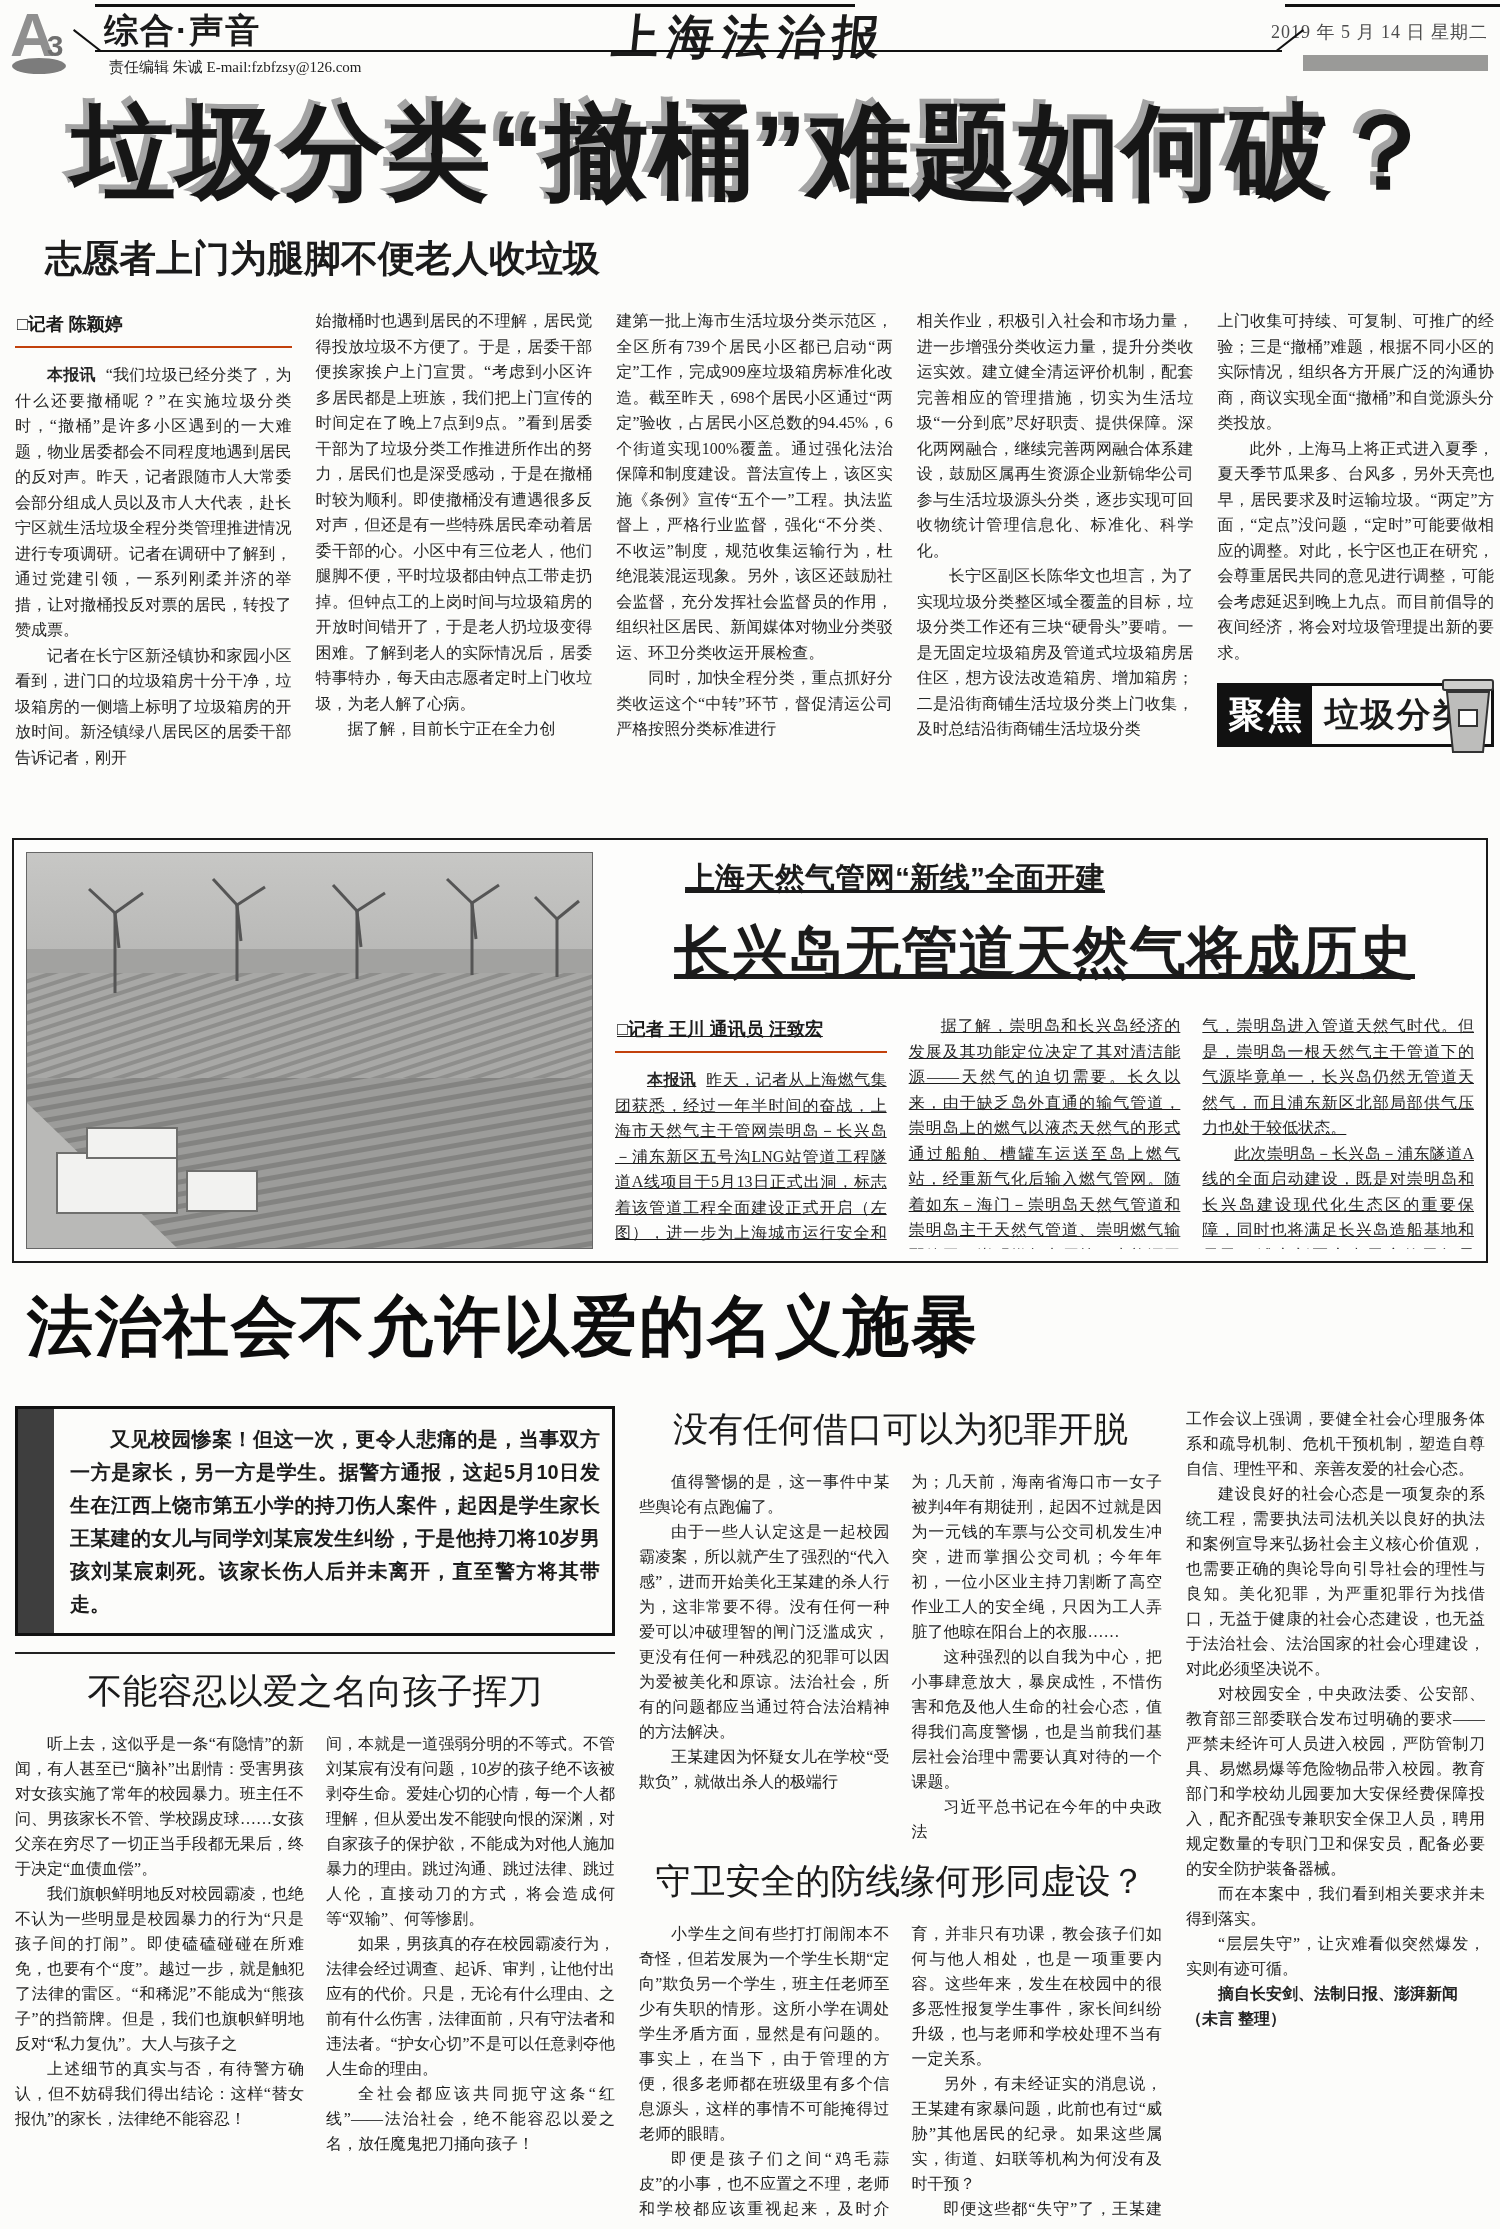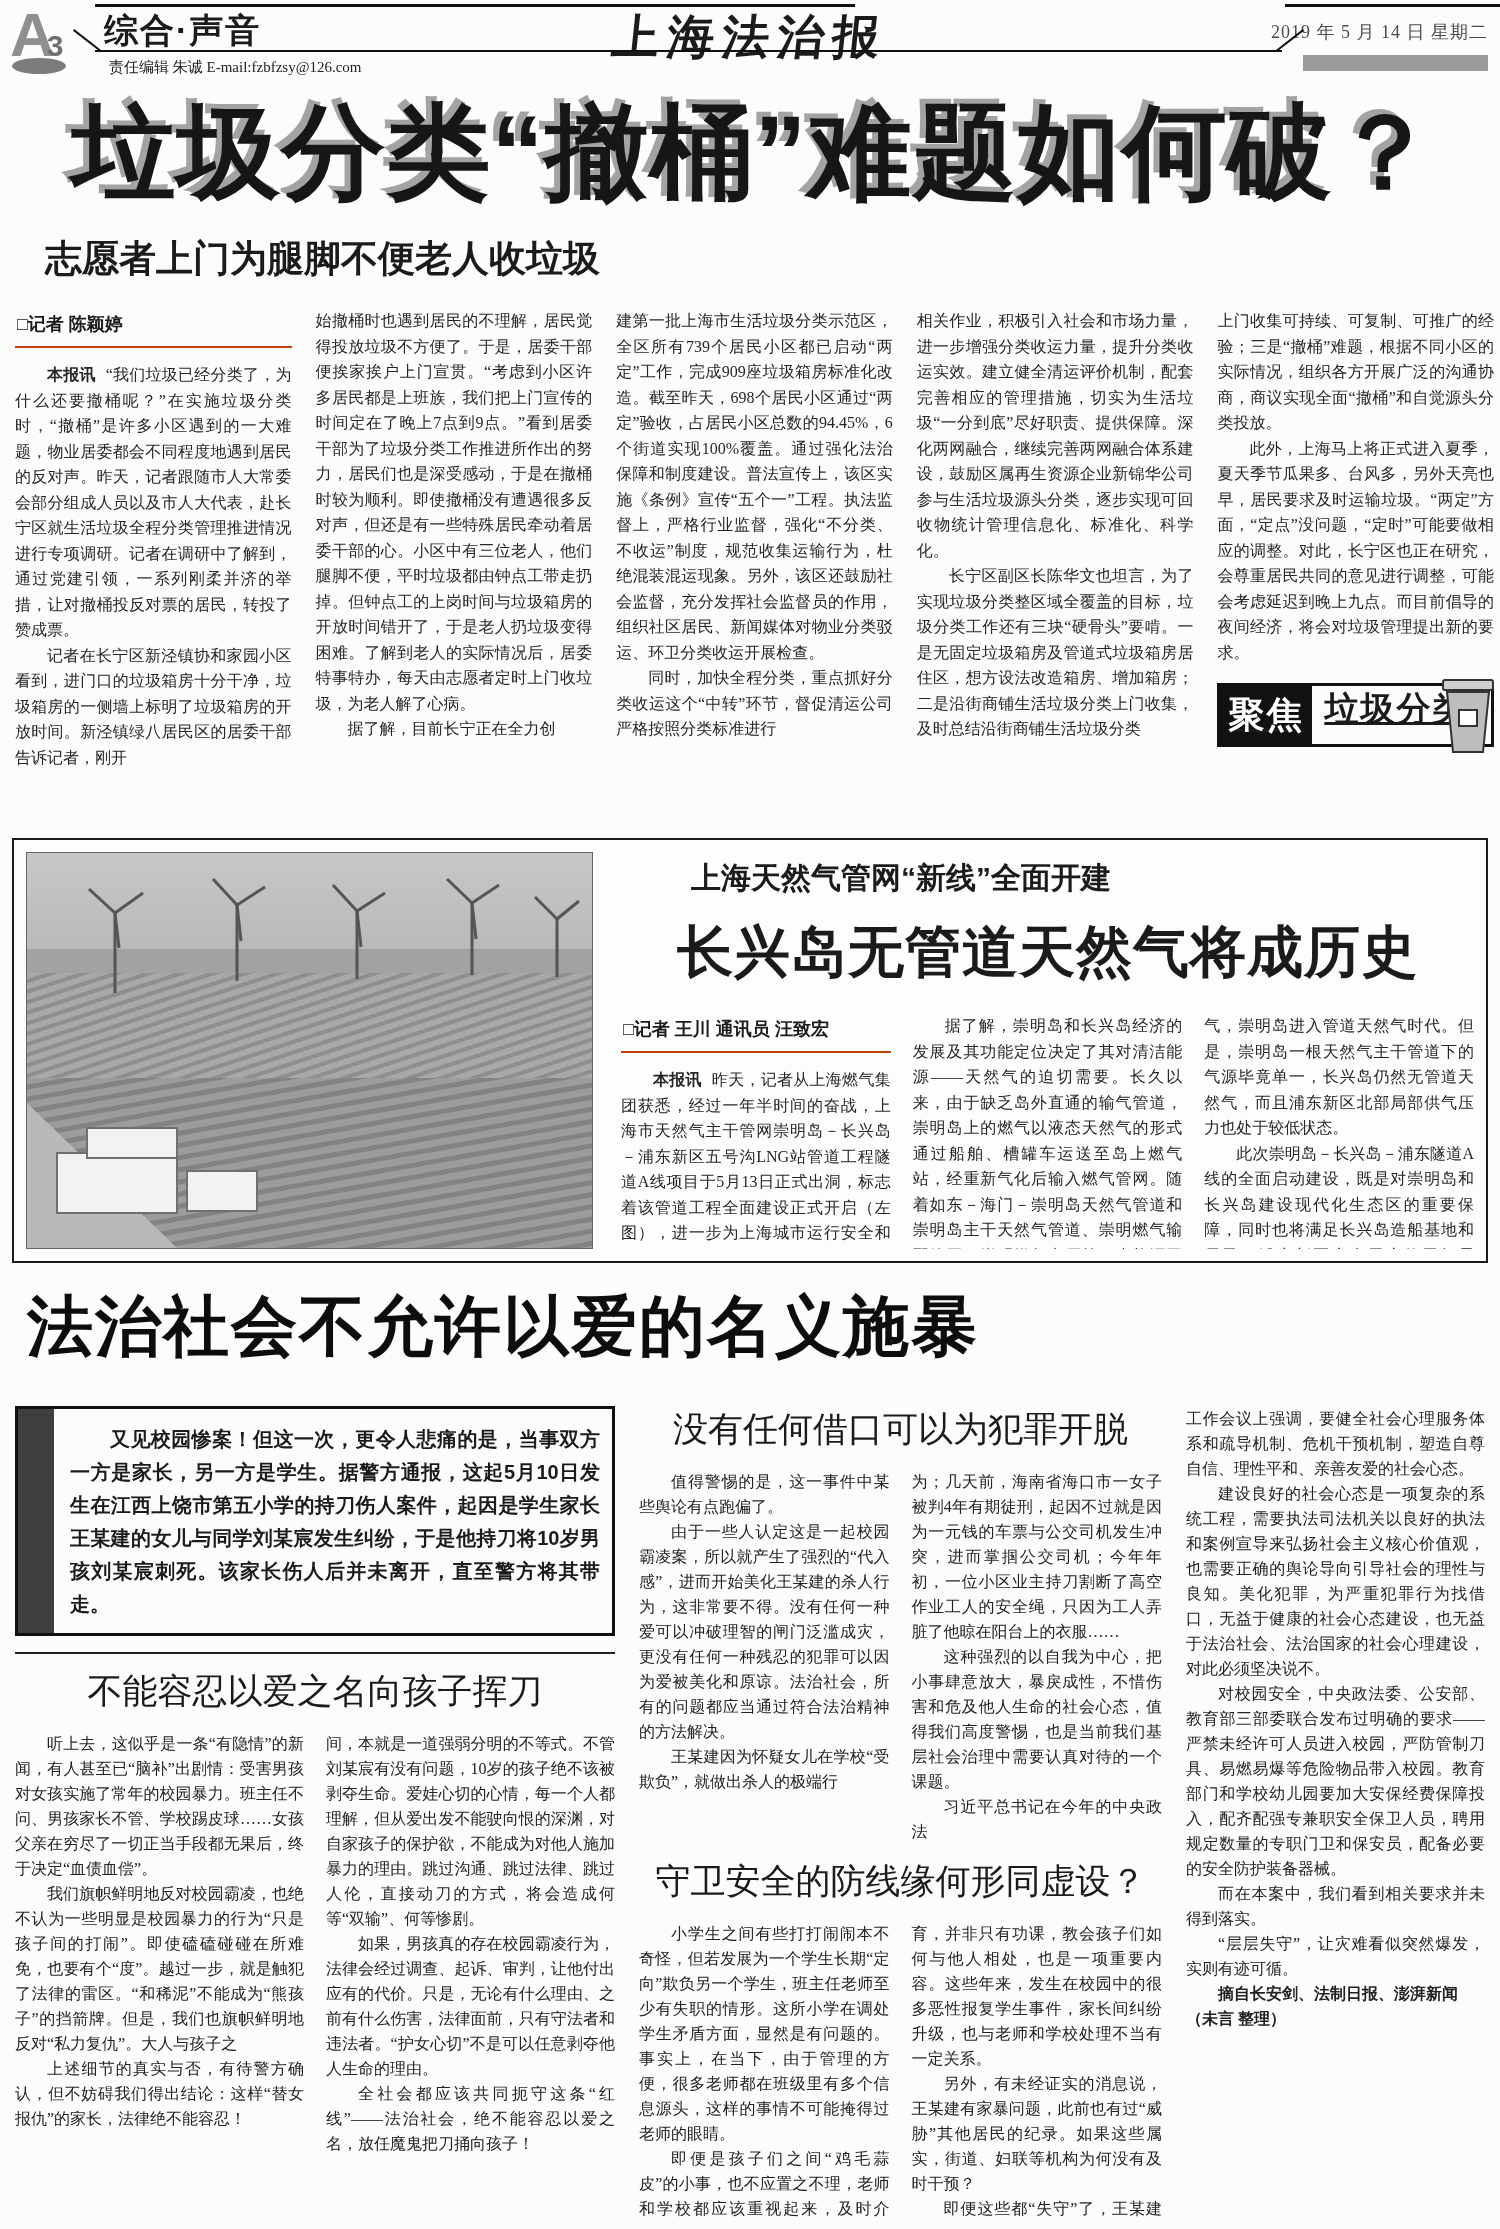--- a/index.html
+++ b/index.html
@@ -32,29 +32,29 @@
                  text-shadow:-6px -5px 0 #a3a3a3;}
   .main-subhead{margin:22px 0 0 30px;font-family:"Liberation Sans",sans-serif;font-weight:900;font-size:37px;}
   .top-cols{margin-top:24px;display:grid;grid-template-columns:repeat(5,1fr);column-gap:24px;
             height:505px;overflow:hidden;}
   .byline{font-family:"Liberation Sans",sans-serif;font-weight:bold;font-size:18px;
           padding:4px 0 10px 2px;border-bottom:2px solid #c2410c;margin-bottom:14px;}
   p.art{margin:0;text-align:justify;font-size:16px;line-height:25.5px;color:#262626;}
   p.art.ind{text-indent:2em;}
   b.lead{font-family:"Liberation Sans",sans-serif;margin-right:10px;}
   
-  .focus-badge{margin-top:18px;display:flex;border:3px solid #111;height:58px;position:relative;text-decoration:underline;}
+  .focus-badge{margin-top:18px;display:flex;align-items:center;border:3px solid #111;height:58px;position:relative;}
   .focus-black{background:#111;color:#fff;font-family:"Liberation Sans",sans-serif;font-weight:900;
                font-size:36px;line-height:58px;padding:0 8px;letter-spacing:2px;}
   .focus-topic{font-family:"Liberation Sans",sans-serif;font-weight:900;font-size:34px;letter-spacing:2px;
                padding-left:12px;}
   .focus-bin{position:absolute;right:-14px;top:-12px;}
   
   .gas-box{position:absolute;left:12px;right:12px;top:838px;height:425px;border:2px solid #1a1a1a;
-           background:#fdfdfc;display:flex;padding:12px;box-sizing:border-box;gap:28px;}
+           background:#fdfdfc;display:flex;padding:12px;box-sizing:border-box;gap:22px;text-decoration:underline;}
   .gas-photo{width:565px;height:395px;flex:0 0 auto;border:1px solid #666;}
   .gas-right{flex:1;display:flex;flex-direction:column;}
   .gas-kicker{font-family:"Liberation Sans",sans-serif;font-weight:900;font-size:30px;margin:6px 0 0 70px;}
   .gas-headline{font-family:"Liberation Sans",sans-serif;font-weight:900;font-size:56px;text-align:center;
                 margin-top:16px;letter-spacing:1px;}
   .gas-cols{margin-top:22px;display:grid;grid-template-columns:repeat(3,1fr);column-gap:22px;
             flex:1;overflow:hidden;}
   
   .op{position:absolute;left:15px;right:15px;top:1282px;}
   .op-headline{font-family:"Liberation Sans",sans-serif;font-weight:900;font-size:66px;letter-spacing:2px;

